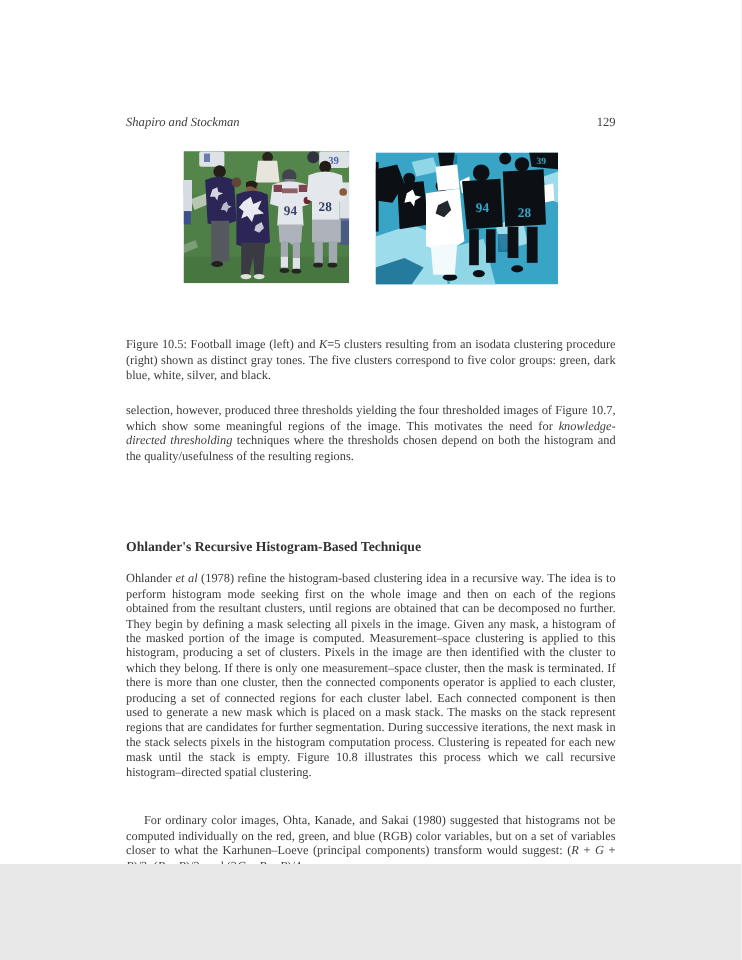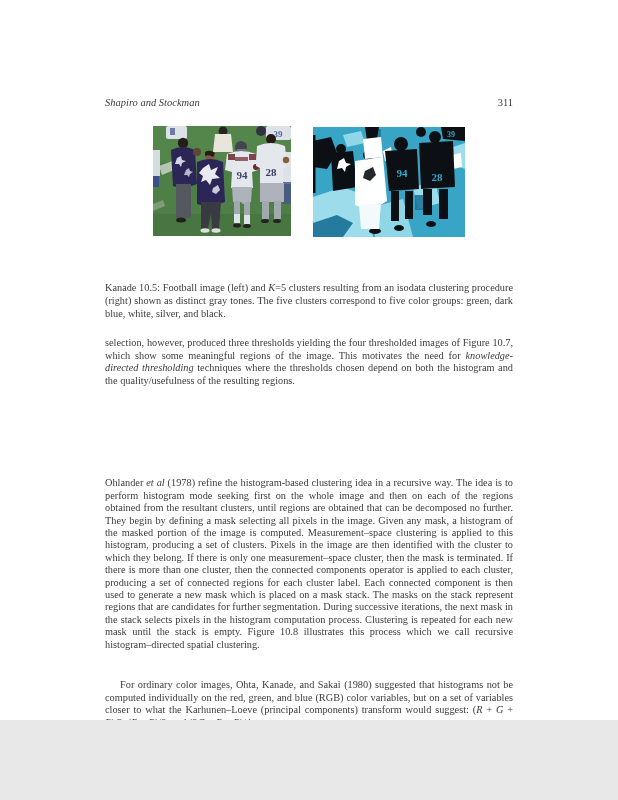--- a/index.html
+++ b/index.html
@@ -31,21 +31,21 @@
   .para3 { top:669px; text-indent:15px; }
   .it { font-style:italic; }
 </style>
 </head>
 <body>
 
 <div class="page">
 
   <div class="running-head">
     <span class="authors">Shapiro and Stockman</span>
-    <span>311</span>
+    <span>129</span>
   </div>
 
   <div class="img-frame img-left">
     <svg viewBox="0 0 138 110" preserveAspectRatio="none">
 
       <rect width="138" height="110" fill="#4e7f46"></rect>
       <rect width="138" height="36" fill="#578a4e" opacity="0.65"></rect>
       <rect y="88" width="138" height="22" fill="#44703c" opacity="0.55"></rect>
       <polygon points="6,40 22,34 26,42 9,49" fill="#c9d2c4" opacity="0.85"></polygon>
       <polygon points="0,78 10,74 12,80 0,85" fill="#b9c4b4" opacity="0.45"></polygon>
@@ -182,22 +182,23 @@
         <path d="M106 16 L140 14 L142 60 L108 62 Z" fill="#0c1014"></path>
         <text x="124" y="54" font-size="11" font-weight="bold" text-anchor="middle" fill="#38a5c7">28</text>
         <rect x="110" y="62" width="9" height="26" fill="#0c1014"></rect>
         <rect x="126" y="62" width="9" height="30" fill="#0c1014"></rect>
       </g>
 
       <text x="138" y="10" font-size="8" font-weight="bold" text-anchor="middle" fill="#38a5c7">39</text>
     </svg>
   </div>
 
-  <p class="txt caption"><span>Kanade 10.5: Football image (left) and </span><span class="it">K</span><span>=5 clusters resulting from an isodata clustering procedure (right) shown as distinct gray tones. The five clusters correspond to five color groups: green, dark blue, white, silver, and black.</span></p>
+  <p class="txt caption"><span>Figure 10.5: Football image (left) and </span><span class="it">K</span><span>=5 clusters resulting from an isodata clustering procedure (right) shown as distinct gray tones. The five clusters correspond to five color groups: green, dark blue, white, silver, and black.</span></p>
 
   <p class="txt para1"><span>selection, however, produced three thresholds yielding the four thresholded images of Figure 10.7, which show some meaningful regions of the image. This motivates the need for </span><span class="it">knowledge-directed thresholding</span><span> techniques where the thresholds chosen depend on both the histogram and the quality/usefulness of the resulting regions.</span></p>
 
+  <h3 class="heading">Ohlander's Recursive Histogram-Based Technique</h3>
 
   <p class="txt para2"><span>Ohlander </span><span class="it">et al</span><span> (1978) refine the histogram-based clustering idea in a recursive way. The idea is to perform histogram mode seeking first on the whole image and then on each of the regions obtained from the resultant clusters, until regions are obtained that can be decomposed no further. They begin by defining a mask selecting all pixels in the image. Given any mask, a histogram of the masked portion of the image is computed. Measurement–space clustering is applied to this histogram, producing a set of clusters. Pixels in the image are then identified with the cluster to which they belong. If there is only one measurement–space cluster, then the mask is terminated. If there is more than one cluster, then the connected components operator is applied to each cluster, producing a set of connected regions for each cluster label. Each connected component is then used to generate a new mask which is placed on a mask stack. The masks on the stack represent regions that are candidates for further segmentation. During successive iterations, the next mask in the stack selects pixels in the histogram computation process. Clustering is repeated for each new mask until the stack is empty. Figure 10.8 illustrates this process which we call recursive histogram–directed spatial clustering.</span></p>
 
   <p class="txt para3"><span>For ordinary color images, Ohta, Kanade, and Sakai (1980) suggested that histograms not be computed individually on the red, green, and blue (RGB) color variables, but on a set of variables closer to what the Karhunen–Loeve (principal components) transform would suggest: (</span><span class="it">R</span><span> + </span><span class="it">G</span><span> + </span><span class="it">B</span><span>)/3, (</span><span class="it">R</span><span> − </span><span class="it">B</span><span>)/2, and (2</span><span class="it">G</span><span> − </span><span class="it">R</span><span> − </span><span class="it">B</span><span>)/4.</span></p>
 
 </div>
 
 </body></html>

